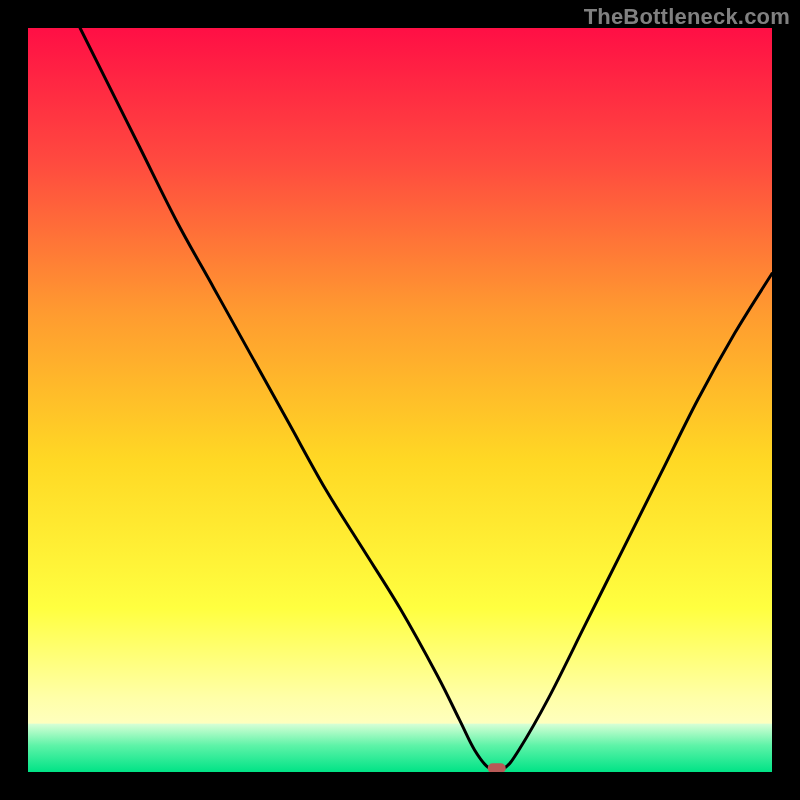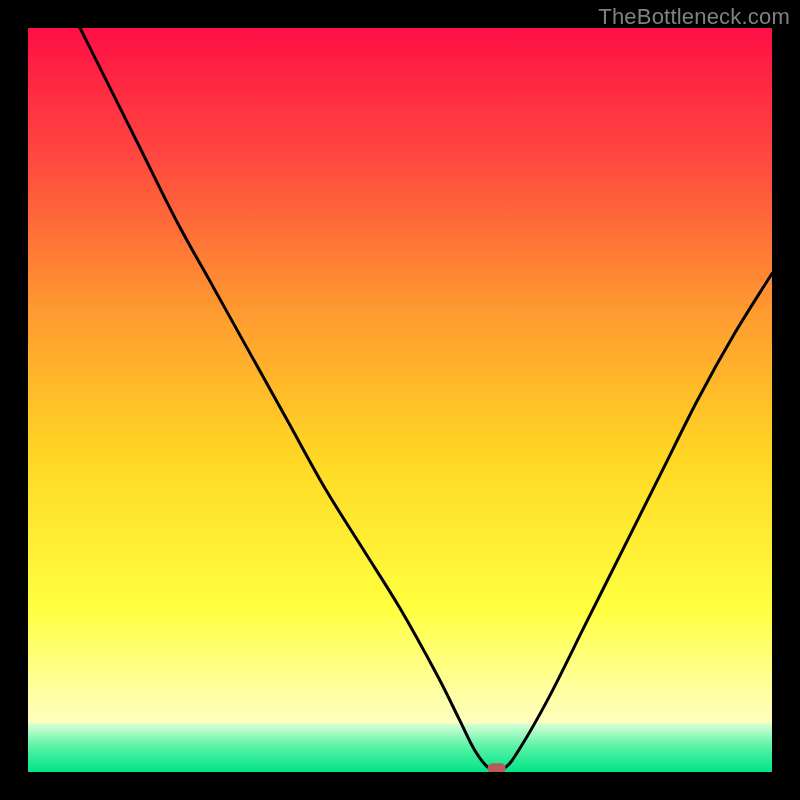--- a/index.html
+++ b/index.html
@@ -16,21 +16,21 @@
     width: 800px;
     height: 800px;
     background: #000;
   }
   .watermark {
     position: absolute;
     top: 4px;
     right: 10px;
     color: #808080;
     font-size: 22px;
-    font-weight: 400;
+    font-weight: 700;
     letter-spacing: 0.2px;
     z-index: 5;
   }
   .plot-area {
     position: absolute;
     left: 28px;
     top: 28px;
     width: 744px;
     height: 744px;
   }

